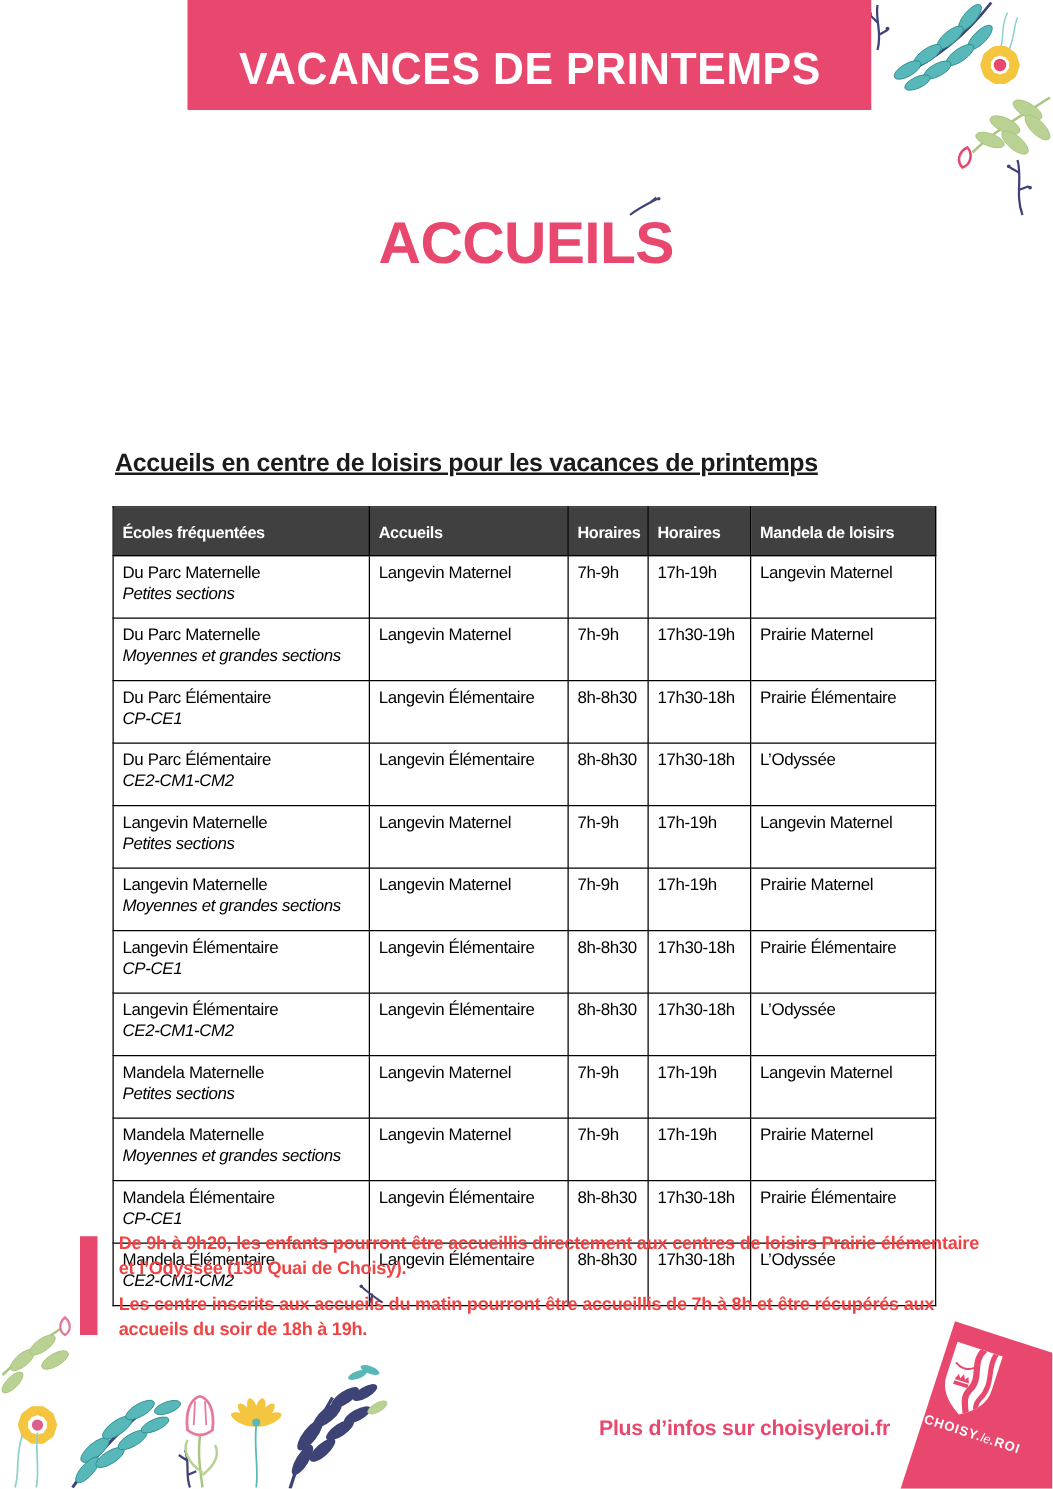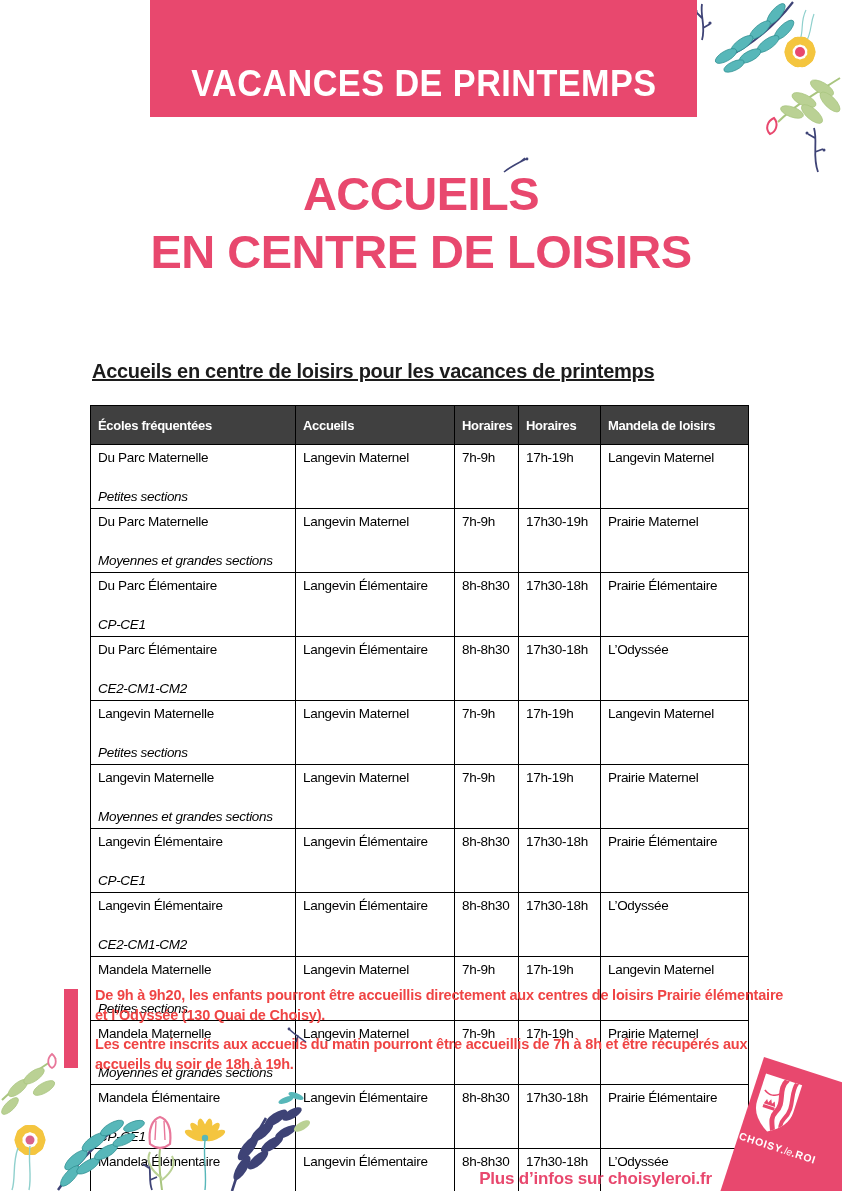--- a/index.html
+++ b/index.html
@@ -1,49 +1,49 @@
 <!DOCTYPE html>
 <html><head>
 <meta charset="utf-8">
 <style>
   html,body{margin:0;padding:0;background:#fff;}
   .page{position:relative;width:842px;height:1191px;background:#ffffff;overflow:hidden;
         font-family:"Liberation Sans",sans-serif;-webkit-font-smoothing:antialiased;}
 
   
-  .banner{position:absolute;left:150px;top:0;width:547px;height:117px;background:#e8486e;
+  .banner{position:absolute;left:150px;top:0;width:547px;height:88px;background:#e8486e;
           display:flex;align-items:flex-end;justify-content:center;padding-bottom:12px;box-sizing:border-box;}
   .banner span{color:#fff;font-weight:700;font-size:36px;letter-spacing:.5px;transform:scaleX(.95);white-space:nowrap;}
 
   
   .title-block{position:absolute;left:0;top:165px;width:842px;text-align:center;}
   .title-line{color:#e8486e;font-weight:700;font-size:47px;line-height:58px;letter-spacing:-.5px;}
   .title-zone{color:#3fa93c;font-weight:700;font-style:italic;font-size:44px;line-height:60px;margin-top:4px;}
 
   .subtitle{position:absolute;left:92px;top:360px;width:700px;font-size:20px;font-weight:700;
             letter-spacing:-.3px;color:#1c1c1c;text-decoration:underline;}
 
   
   table.schedule{position:absolute;left:90px;top:405px;width:658px;border-collapse:collapse;table-layout:fixed;}
   table.schedule th{background:#404040;color:#fff;font-size:13px;font-weight:700;letter-spacing:-.3px;
         text-align:left;padding:0 5px 0 7px;height:38px;border:1.5px solid #000;white-space:nowrap;}
   table.schedule td{border:1.5px solid #000;vertical-align:top;padding:4px 6px 3px 7px;
         font-size:13.5px;font-weight:400;letter-spacing:-.3px;color:#000;line-height:17px;height:42px;
         white-space:nowrap;overflow:hidden;}
-  td .section{font-style:italic;margin-top:22px;}
+  td .section{font-style:italic;}
 
   
   .notes-bar{position:absolute;left:64px;top:989px;width:14px;height:79px;background:#e8486e;}
   .notes{position:absolute;left:95px;top:985px;width:694px;color:#ef4444;font-size:14.5px;
          font-weight:700;letter-spacing:-.2px;line-height:20px;}
   .notes p{margin:0 0 9px 0;}
 
   
   .info-link{position:absolute;left:430px;top:1133px;width:282px;text-align:right;color:#e8486e;
-             font-size:17px;font-weight:700;letter-spacing:-.2px;cursor:pointer;margin-top:36px;}
+             font-size:17px;font-weight:700;letter-spacing:-.2px;cursor:pointer;}
   .diamond{position:absolute;left:764px;top:1057px;width:230px;height:230px;background:#e8486e;
            transform:rotate(18deg);transform-origin:top left;}
   .diamond .shield{position:absolute;left:4px;top:14px;}
   .logo-text{position:absolute;left:-14px;top:76px;width:110px;text-align:center;color:#fff;
              font-size:10.5px;font-weight:700;letter-spacing:.8px;white-space:nowrap;}
   .logo-text i{font-weight:400;font-size:10px;letter-spacing:0;}
 
   .decor{position:absolute;pointer-events:none;}
 </style>
 </head>
@@ -98,21 +98,20 @@
     <span>VACANCES DE PRINTEMPS</span>
   </div>
 
   <svg class="decor" style="left:502px;top:156px;" width="28" height="18" viewBox="0 0 28 18">
     <path d="M2,16 C8,11 14,8 24,3 M18,6 l5,-4" stroke="#3e4376" stroke-width="1.6" fill="none"></path>
     <circle cx="25" cy="3" r="1.4" fill="#3e4376"></circle>
   </svg>
 
   <div class="title-block">
     <div class="title-line">ACCUEILS</div>
-    <div class="title-line">EN CENTRE DE LOISIRS</div>
   </div>
 
   <div class="subtitle">Accueils en centre de loisirs pour les vacances de printemps</div>
 
   <table class="schedule">
     <colgroup>
       <col style="width:205px">
         <col style="width:159px">
         <col style="width:64px">
         <col style="width:82px">

